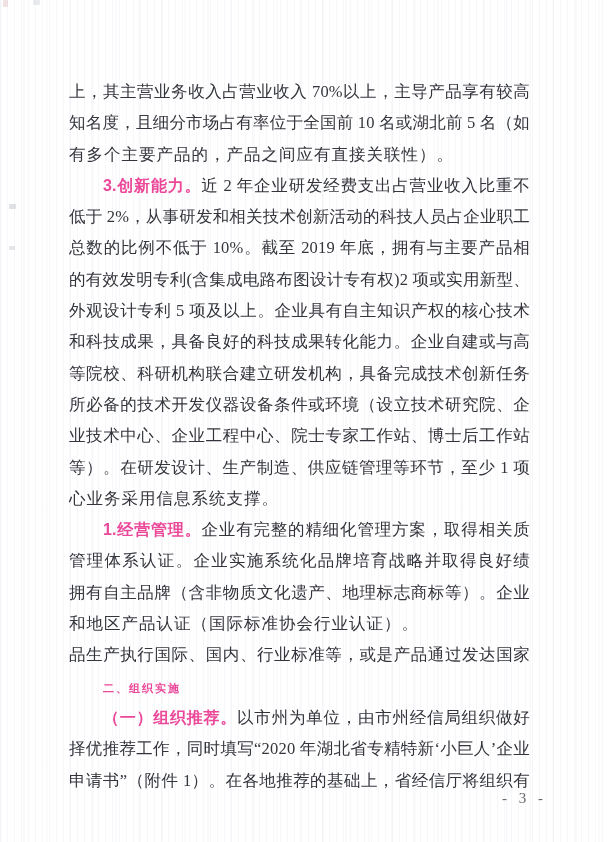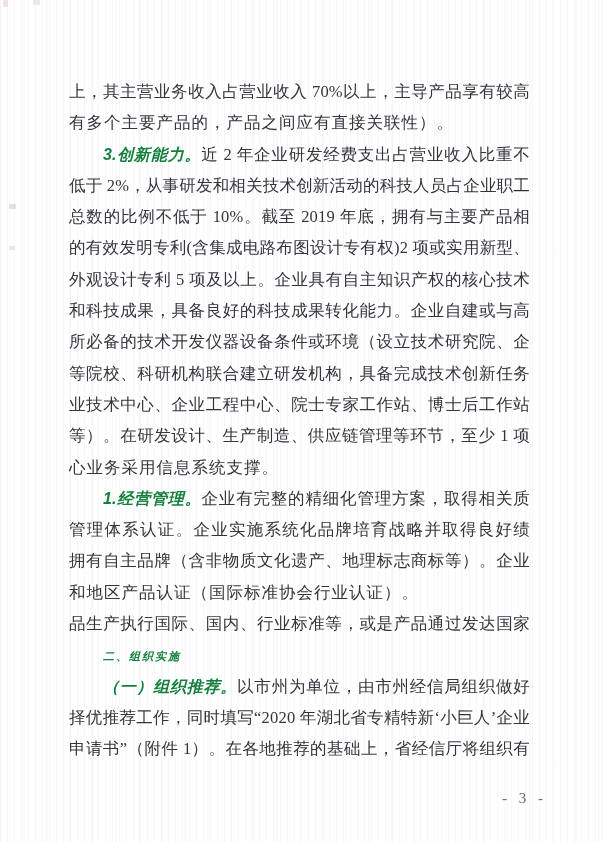--- a/index.html
+++ b/index.html
@@ -32,22 +32,21 @@
     text-align-last: justify;
   }
   .line.last {
     letter-spacing: 1px;
   }
   .line.ind { padding-left: 34px; }
   .line b {
     font-weight: bold;
     font-family: "Liberation Sans", sans-serif;
     font-size: 16px;
-    color: #15803d;
-    font-style: italic;
+    color: #ec4899;
   }
   .line.head b { font-size: 11px; letter-spacing: 2px; }
   .page-number {
     position: absolute;
     left: 502px; top: 790px;
     font-size: 15px;
     letter-spacing: 4px;
     color: #66676d;
     font-family: "Liberation Serif", serif;
   }
@@ -61,29 +60,30 @@
 <body>
 
 <div class="artifact a3"></div>
 <div class="artifact a4"></div>
 <div class="artifact a1"></div>
 <div class="artifact a2"></div>
 
 <div class="doc">
   <div>
       <div class="line just"><span>上，其主营业务收入占营业收入 70%以上，主导产品享有较高</span></div>
+      <div class="line just"><span>知名度，且细分市场占有率位于全国前 10 名或湖北前 5 名（如</span></div>
       <div class="line last"><span>有多个主要产品的，产品之间应有直接关联性）。</span></div>
       <div class="line just ind"><b>3.创新能力。</b><span>近 2 年企业研发经费支出占营业收入比重不</span></div>
       <div class="line just"><span>低于 2%，从事研发和相关技术创新活动的科技人员占企业职工</span></div>
       <div class="line just"><span>总数的比例不低于 10%。截至 2019 年底，拥有与主要产品相关</span></div>
       <div class="line just"><span>的有效发明专利(含集成电路布图设计专有权)2 项或实用新型、</span></div>
       <div class="line just"><span>外观设计专利 5 项及以上。企业具有自主知识产权的核心技术</span></div>
       <div class="line just"><span>和科技成果，具备良好的科技成果转化能力。企业自建或与高</span></div>
+      <div class="line just"><span>等院校、科研机构联合建立研发机构，具备完成技术创新任务</span></div>
       <div class="line just"><span>所必备的技术开发仪器设备条件或环境（设立技术研究院、企</span></div>
-      <div class="line just"><span>等院校、科研机构联合建立研发机构，具备完成技术创新任务</span></div>
       <div class="line just"><span>业技术中心、企业工程中心、院士专家工作站、博士后工作站</span></div>
       <div class="line just"><span>等）。在研发设计、生产制造、供应链管理等环节，至少 1 项核</span></div>
       <div class="line last"><span>心业务采用信息系统支撑。</span></div>
       <div class="line just ind"><b>1.经营管理。</b><span>企业有完整的精细化管理方案，取得相关质量</span></div>
       <div class="line just"><span>管理体系认证。企业实施系统化品牌培育战略并取得良好绩效，</span></div>
       <div class="line just"><span>拥有自主品牌（含非物质文化遗产、地理标志商标等）。企业产</span></div>
       <div class="line last"><span>和地区产品认证（国际标准协会行业认证）。</span></div>
       <div class="line just"><span>品生产执行国际、国内、行业标准等，或是产品通过发达国家</span></div>
       <div class="line last ind head"><b>二、组织实施</b></div>
       <div class="line just ind"><b>（一）组织推荐。</b><span>以市州为单位，由市州经信局组织做好</span></div>

